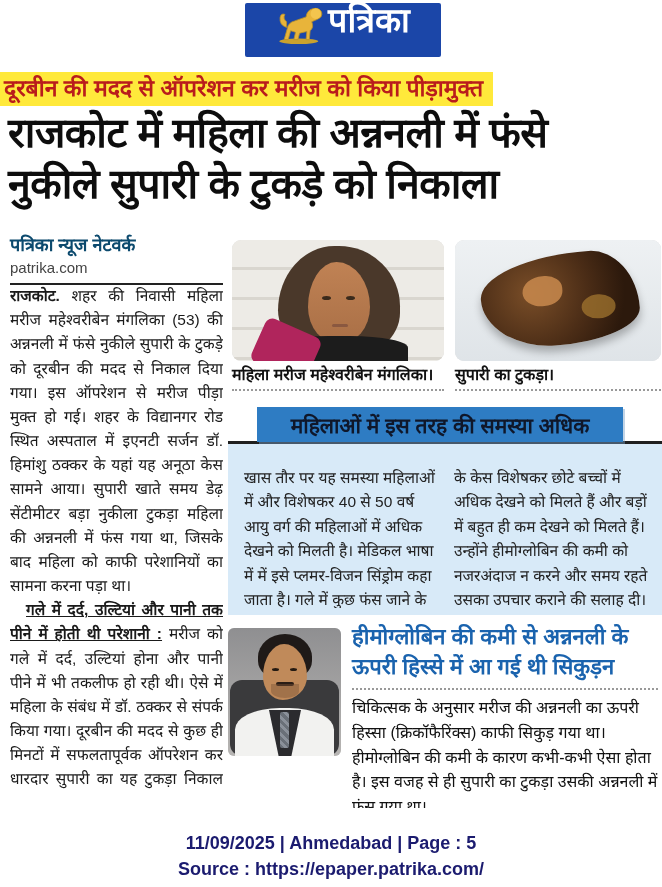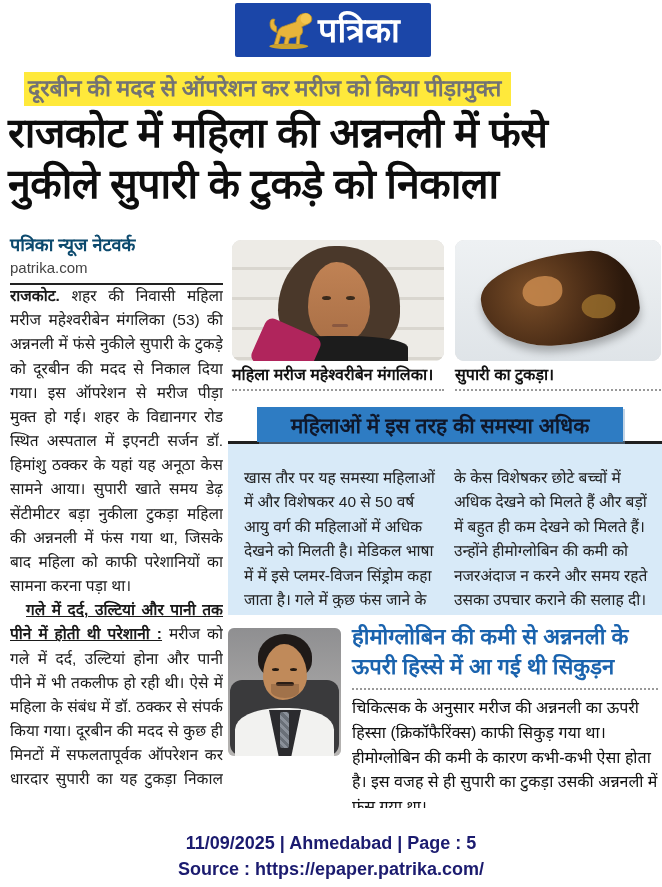--- a/index.html
+++ b/index.html
@@ -3,30 +3,30 @@
 <meta charset="utf-8">
 <style>
   html,body{margin:0;padding:0;background:#ffffff;}
   .page{
     position:relative;width:662px;height:887px;background:#ffffff;
     font-family:"Liberation Sans","DejaVu Sans",sans-serif;
     overflow:hidden;
   }
   
   .logo{
-    position:absolute;left:235px;top:3px;width:196px;height:54px;
-    background:#1b46a8;border-radius:2px;display:flex;align-items:center;
+    position:absolute;left:245px;top:3px;width:196px;height:54px;
+    background:#1b46a8;border-radius:2px;display:flex;
     justify-content:center;gap:0;
   }
   .logo-text{color:#ffffff;font-weight:bold;font-size:34px;line-height:1;}
   
   .kicker{
-    position:absolute;left:24px;top:72px;display:inline-block;
-    background:#ffe93b;color:#737373;font-weight:bold;font-size:23px;
-    padding:4px 10px 5px 4px;line-height:1.1;white-space:nowrap;font-family:Liberation Serif, serif;
+    position:absolute;left:0;top:72px;display:inline-block;
+    background:#ffe93b;color:#b91c1c;font-weight:bold;font-size:23px;
+    padding:4px 10px 5px 4px;line-height:1.1;white-space:nowrap;
   }
   
   .headline{
     position:absolute;left:8px;top:108px;width:650px;
     color:#0d0d0d;font-weight:bold;font-size:41px;line-height:1.24;
     letter-spacing:-0.5px;
   }
   
   .byline{position:absolute;left:10px;top:232px;width:213px;}
   .byline .agency{font-weight:bold;font-size:18px;color:#0c4a6e;}

